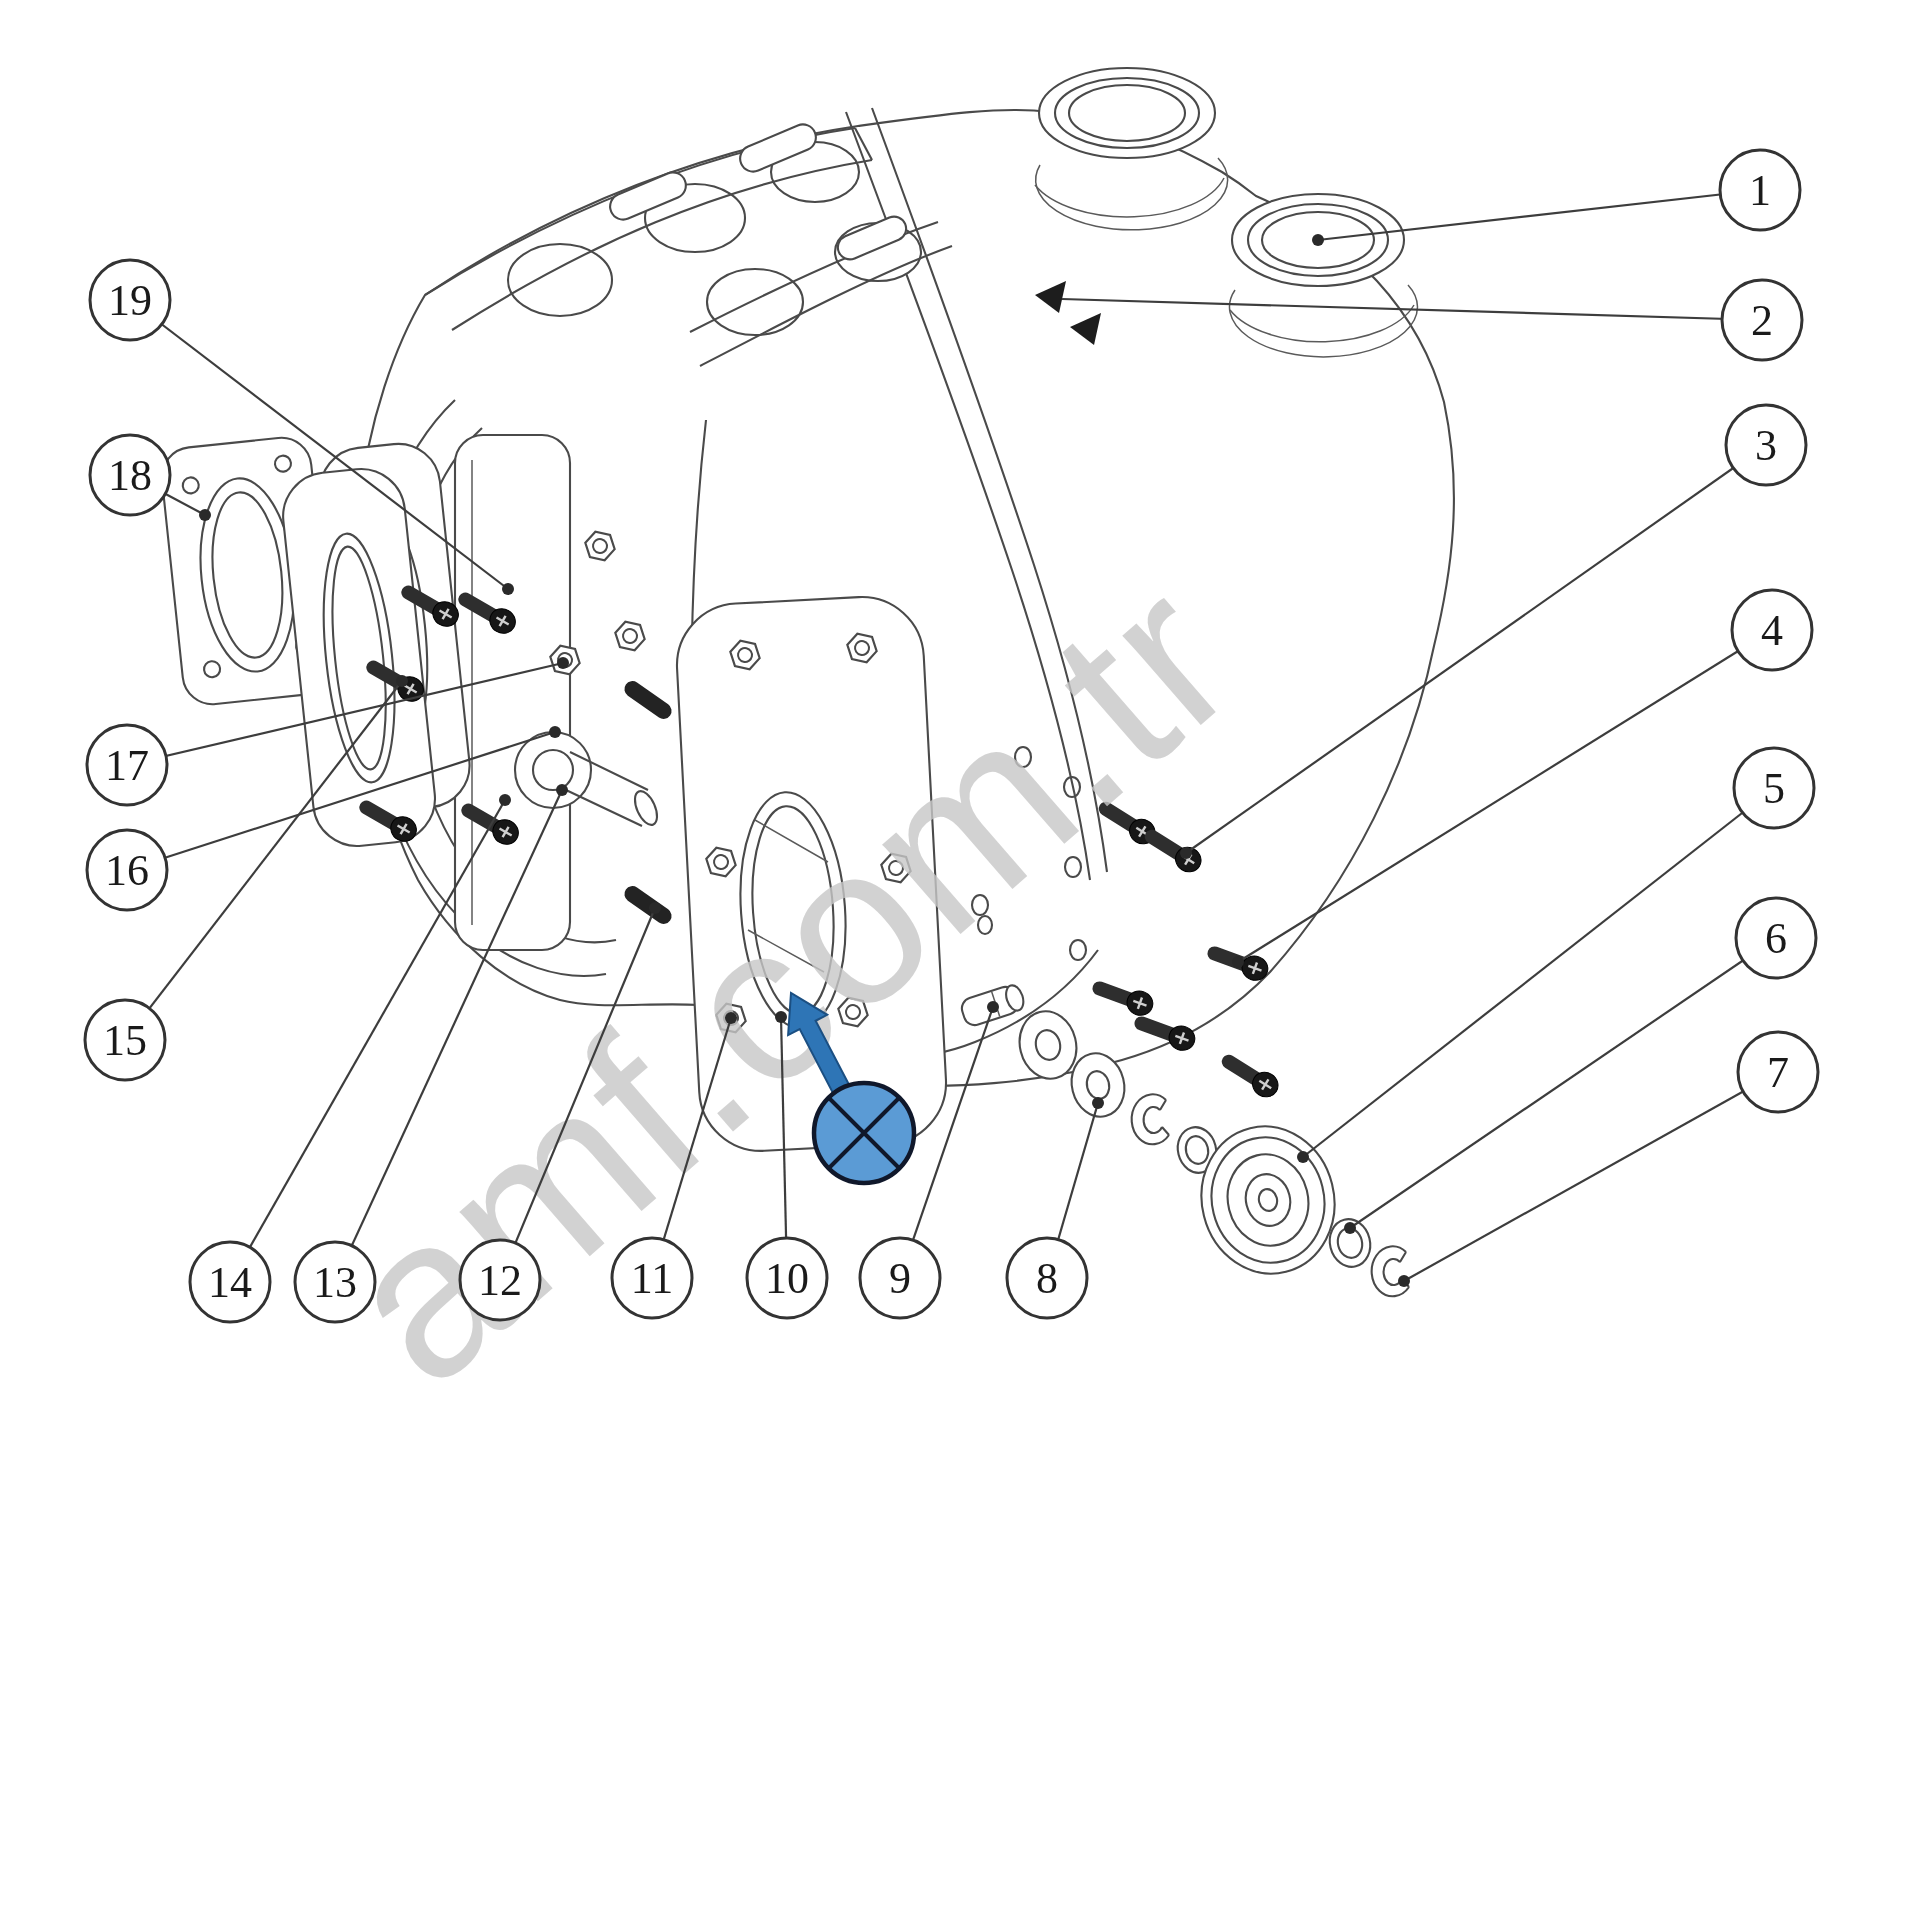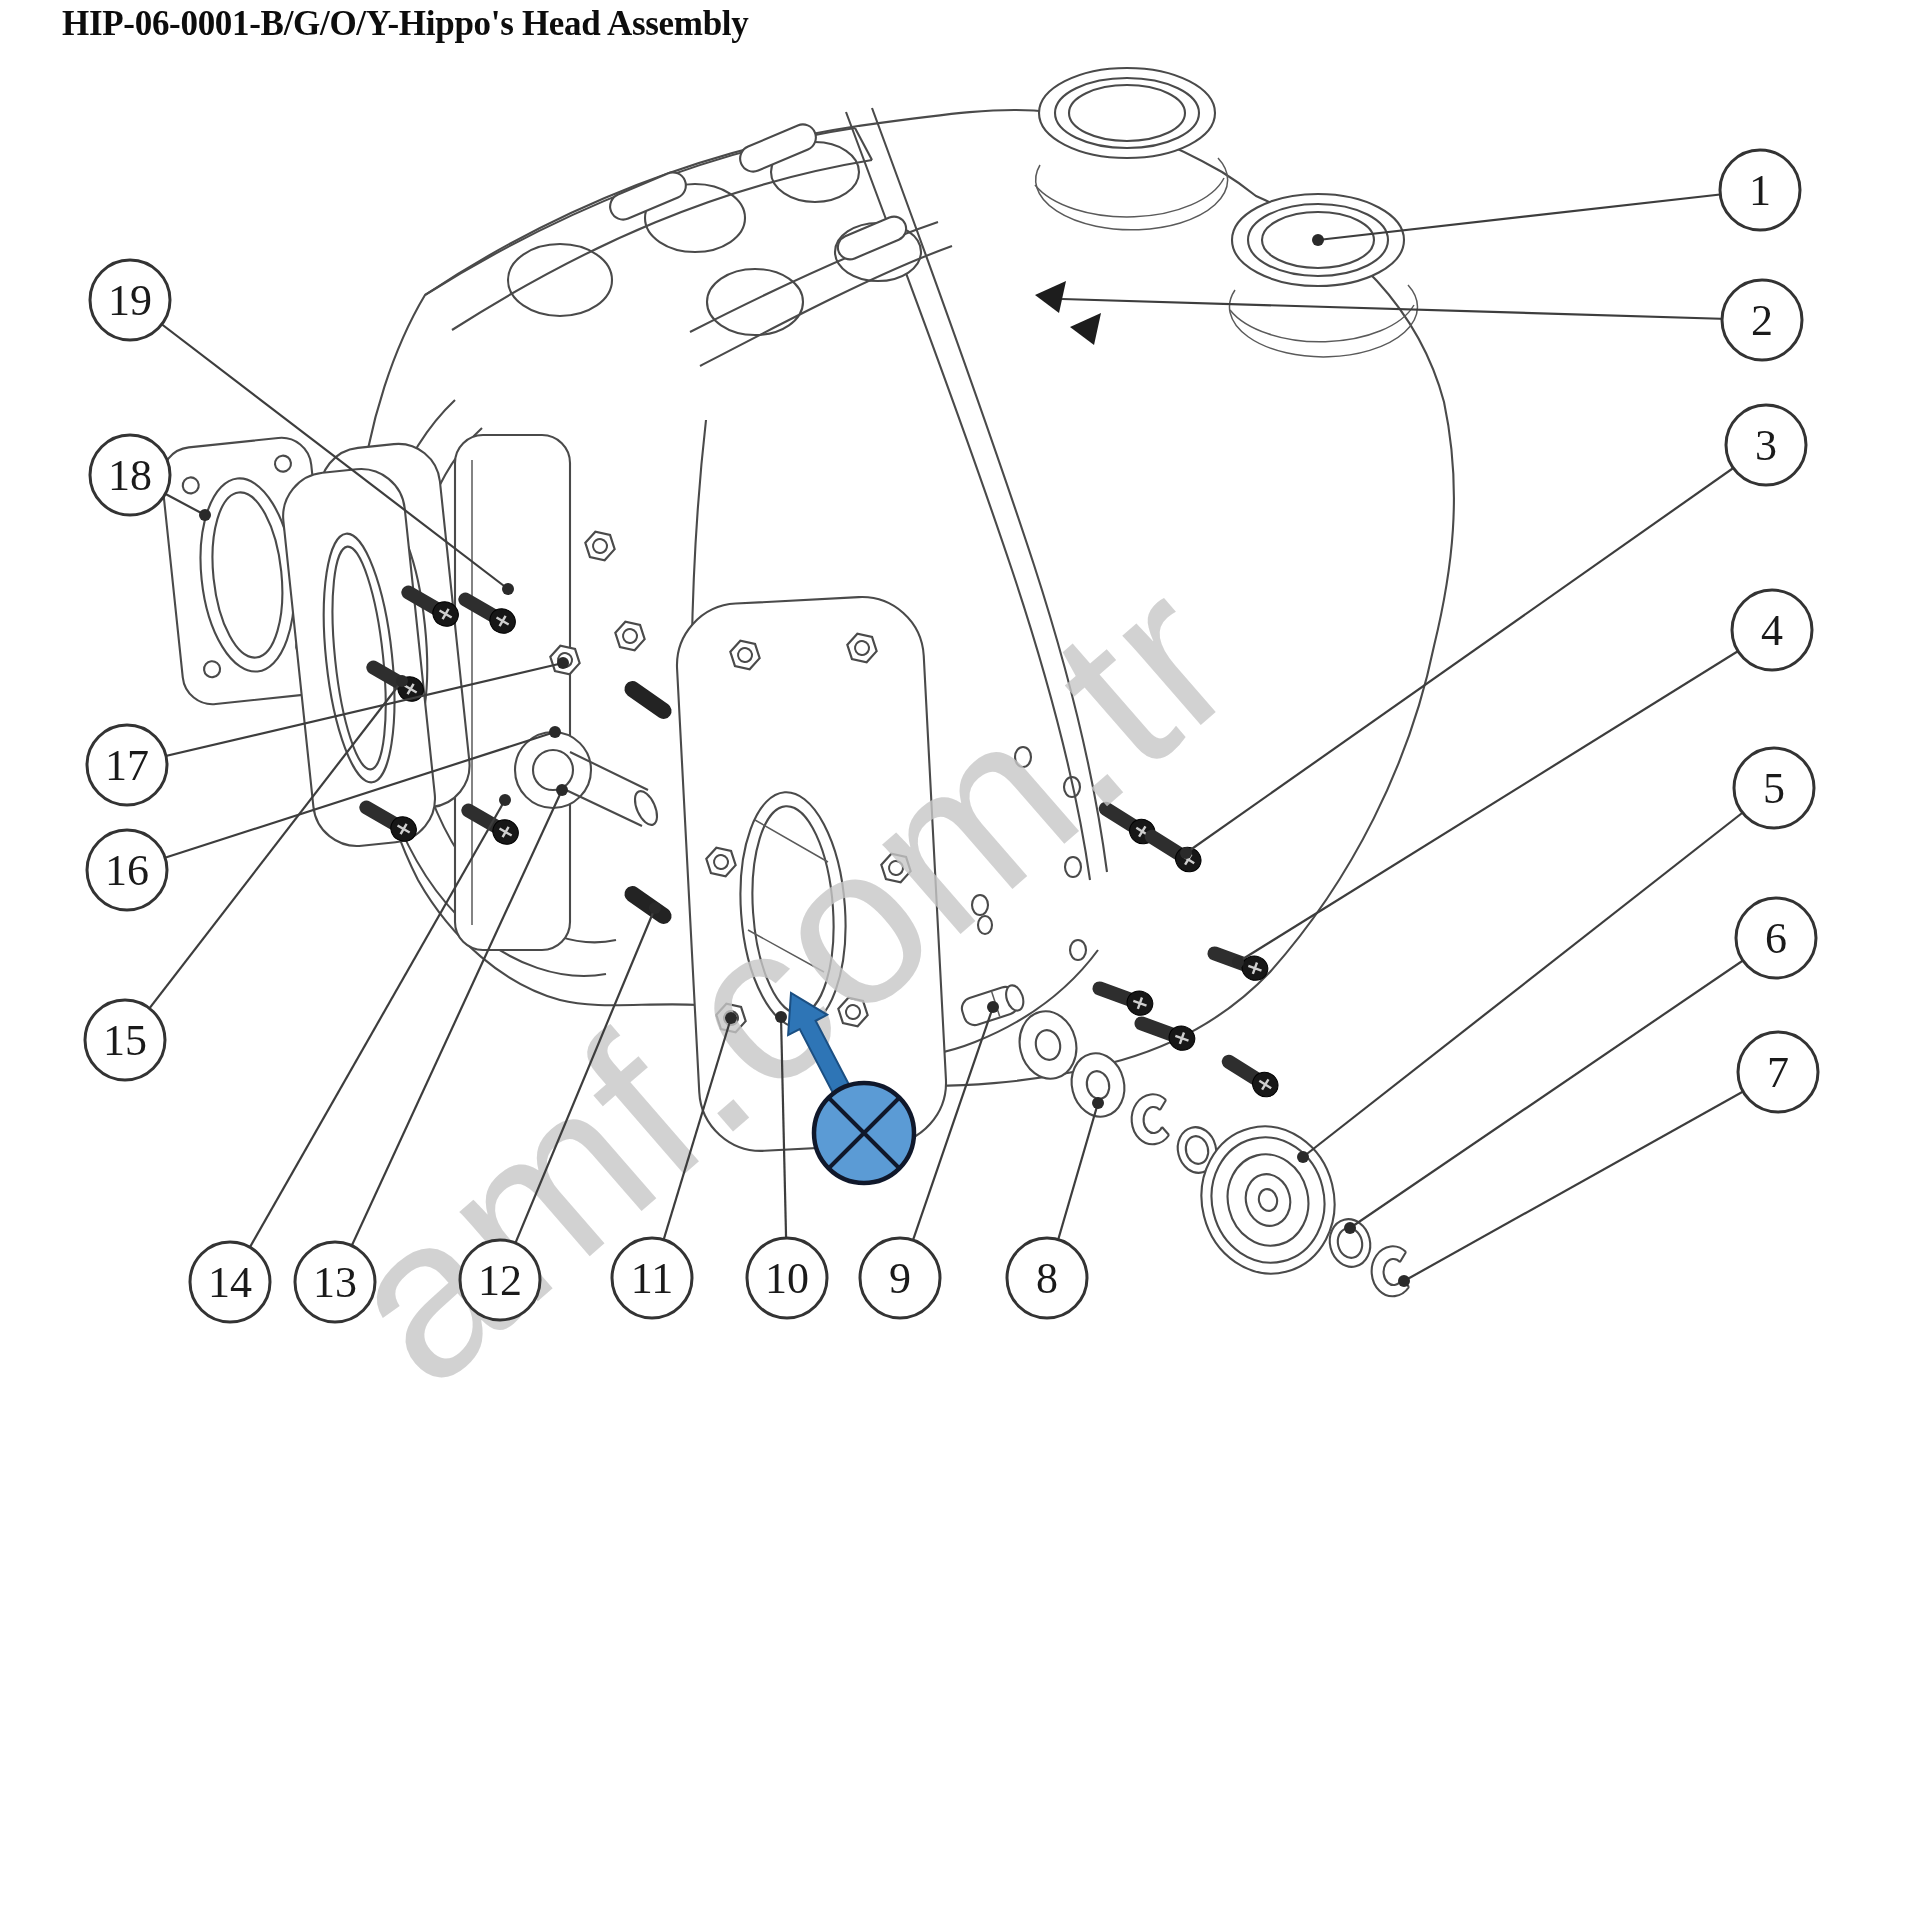--- a/index.html
+++ b/index.html
@@ -10,21 +10,20 @@
   .ln{stroke:#4a4a4a;stroke-width:2.1;fill:none;}
   .lnf{stroke:#4a4a4a;stroke-width:2.1;fill:#ffffff;}
   .thin{stroke:#5a5a5a;stroke-width:1.5;fill:none;}
   .wm{font-family:"Liberation Sans",sans-serif;font-weight:400;}
 </style>
 </head>
 <body>
 
 <div class="page">
 
-  <div class="doc-title">HIP-06-0001-B/G/O/Y-Hippo's Head Assembly</div>
 
   <svg id="diagram" width="1920" height="1920" viewBox="0 0 1920 1920">
 
     <g id="drawing">
 
       <path class="lnf" d="
         M 425,295
         C 560,205 710,148 858,126
         C 945,114 1002,106 1050,112
         C 1122,120 1180,148 1222,172

